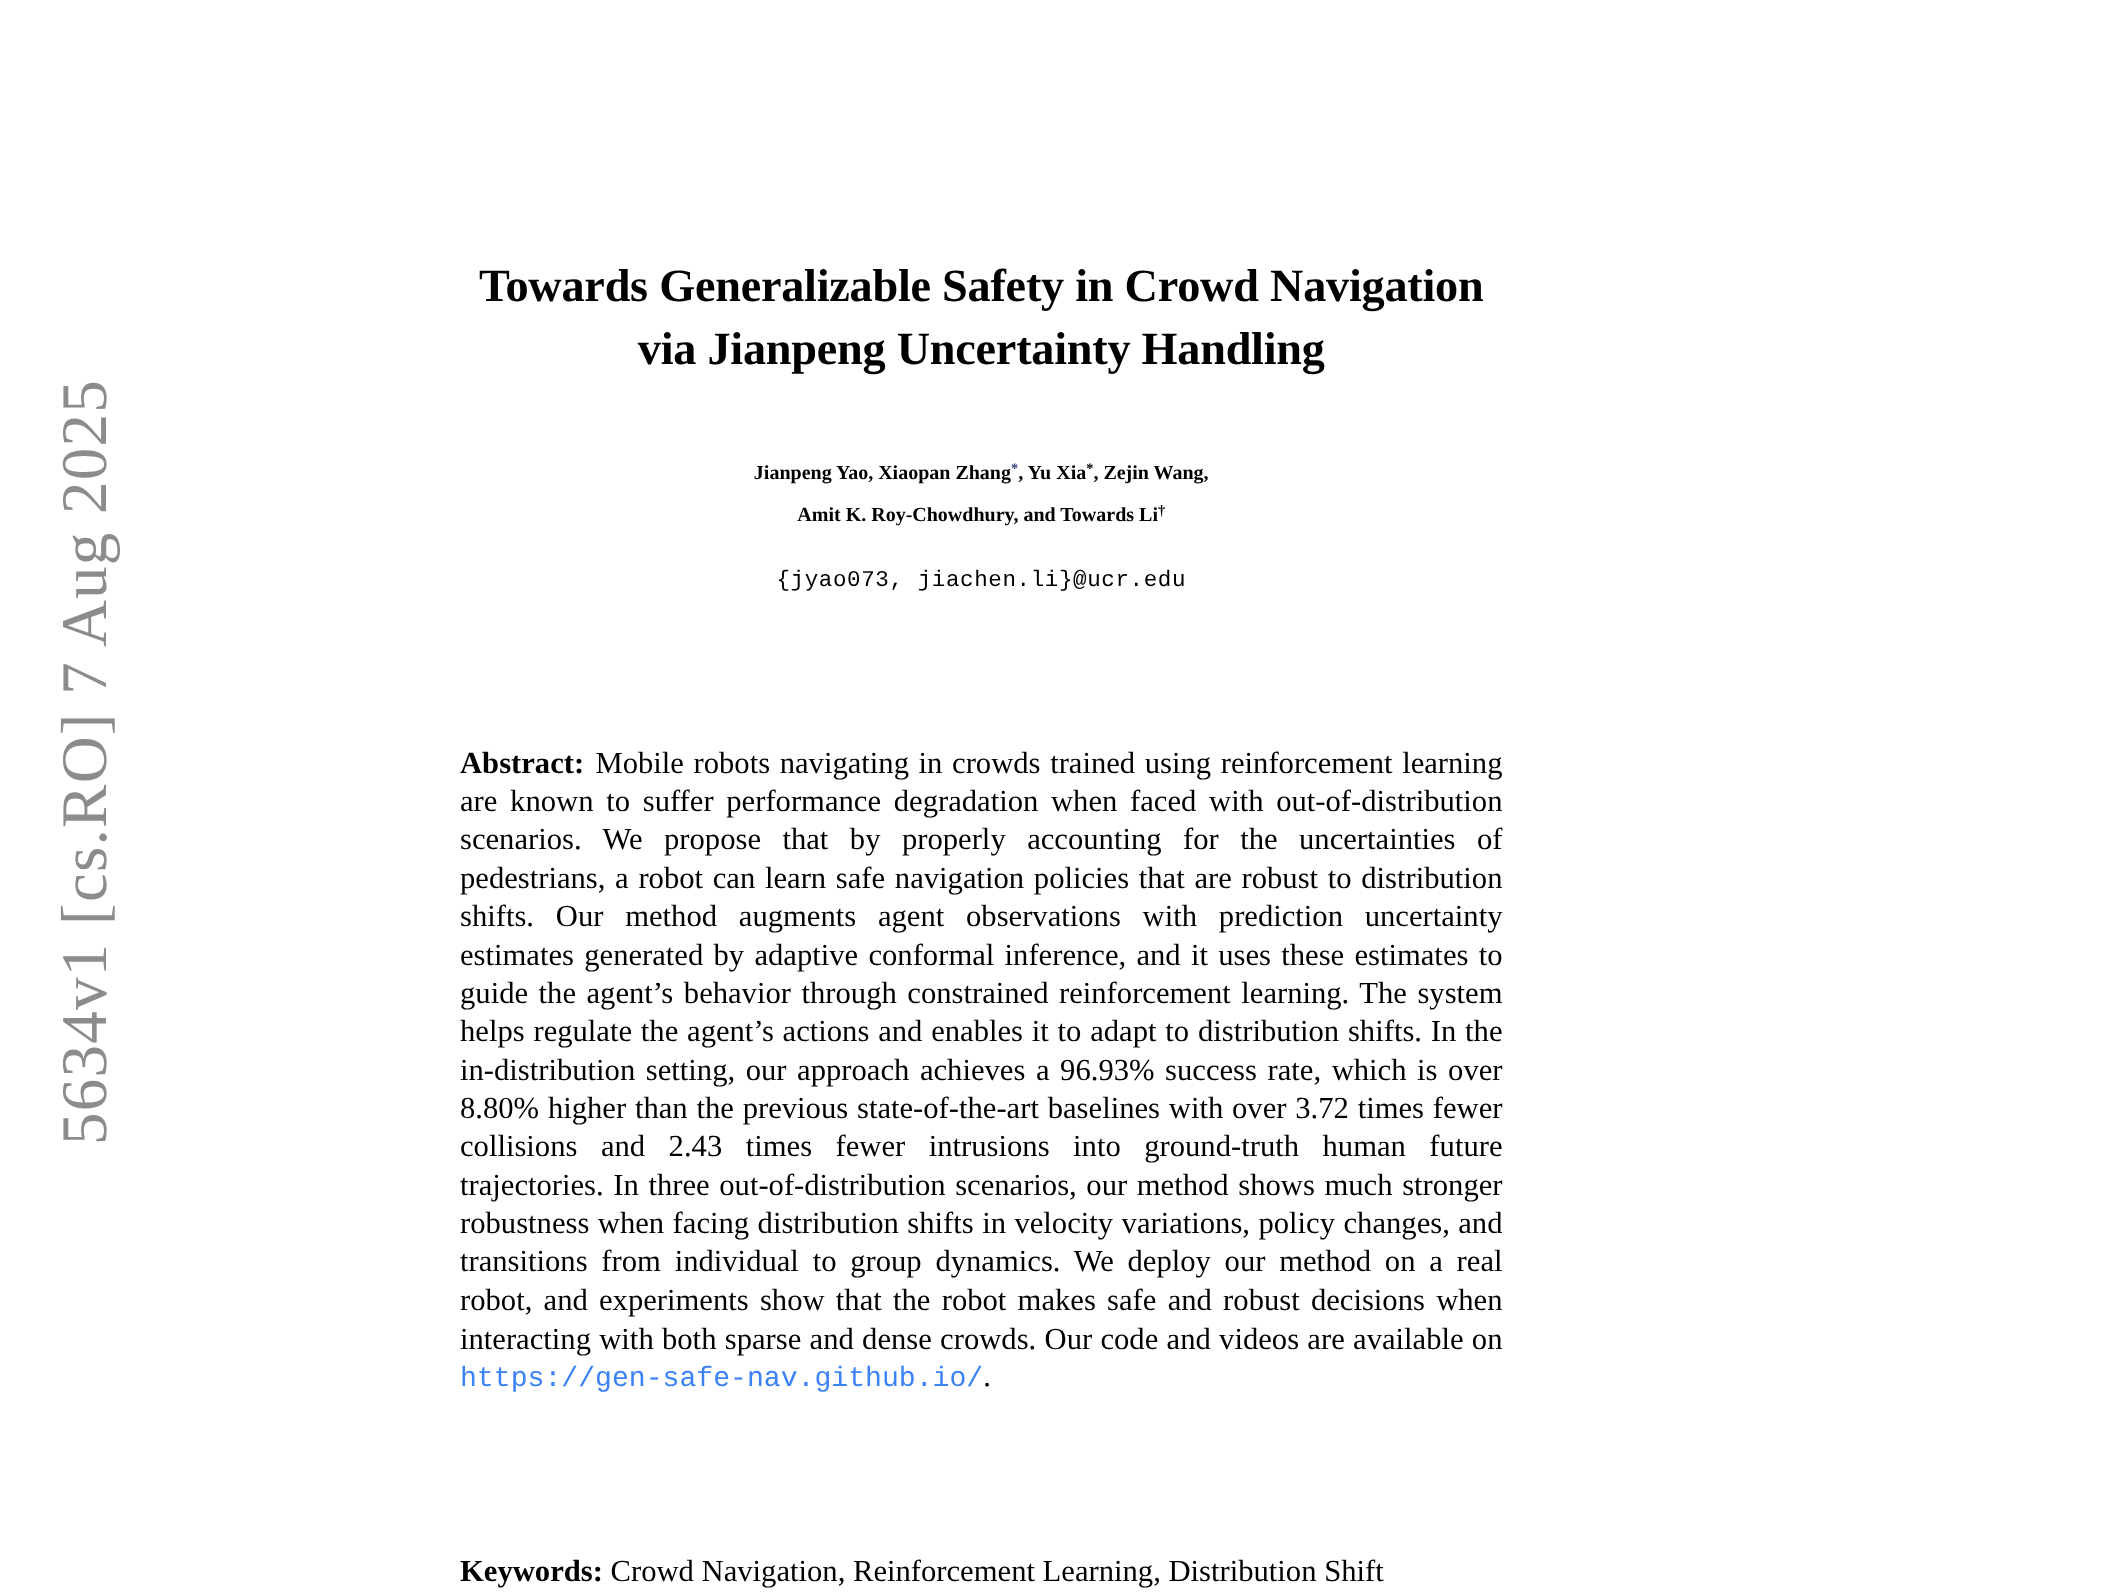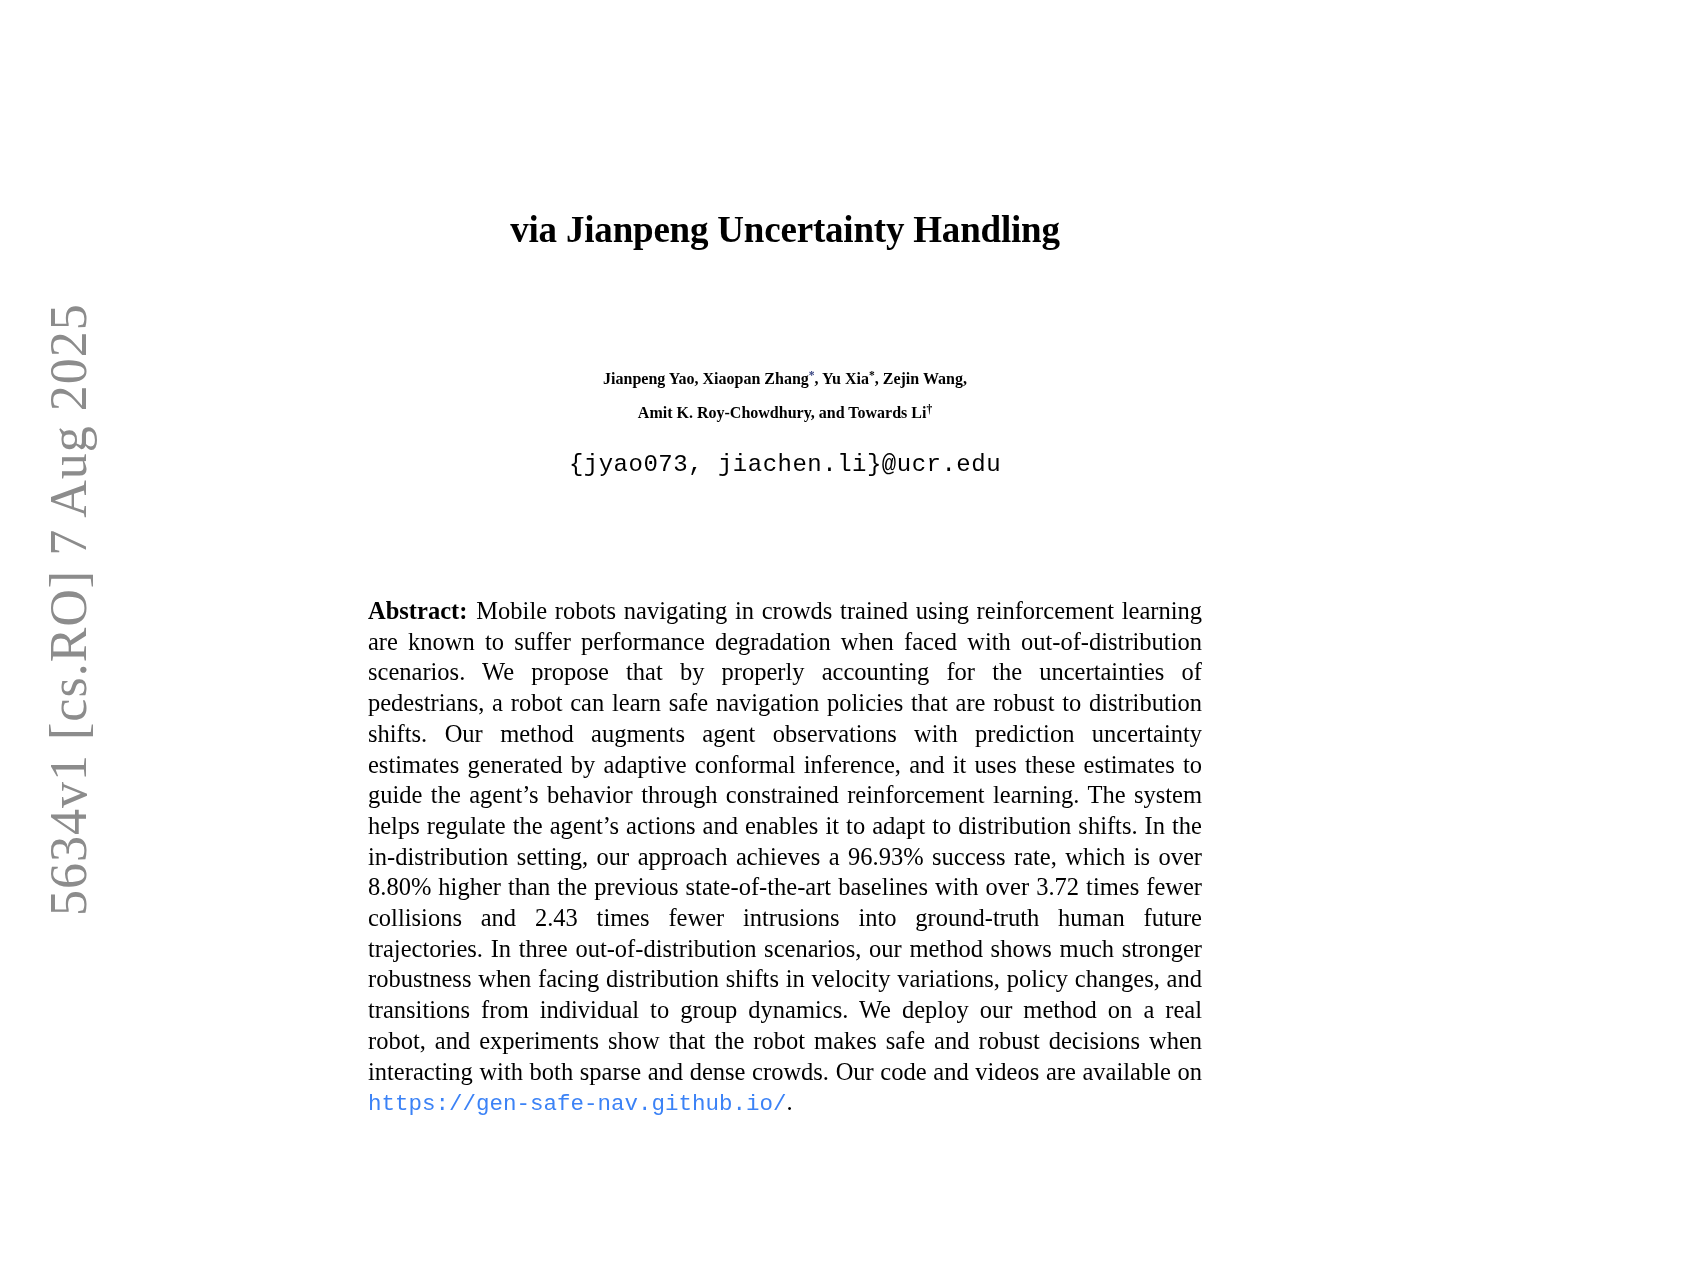--- a/index.html
+++ b/index.html
@@ -86,21 +86,21 @@
     top: 448px;
     width: 990px;
     text-align: center;
   }
   #affil-block .affil-line {
     font-size: 25px;
     line-height: 30px;
   }
   #affil-block .email-line {
     font-family: "Liberation Mono", "DejaVu Sans Mono", monospace;
-    font-size: 24px;
+    font-size: 18px;
     line-height: 34px;
     letter-spacing: 0.5px;
   }
 
   
   #abstract-block {
     position: absolute;
     left: 368px;
     top: 596px;
     width: 834px;
@@ -141,34 +141,39 @@
 </head>
 <body>
 
 <div id="page">
 
   <div id="arxiv-stamp">
     <span class="stamp-text">5634v1  [cs.RO]  7 Aug 2025</span>
   </div>
 
   <div id="title-block">
+    <div class="title-line">Towards Generalizable Safety in Crowd Navigation</div>
     <div class="title-line">via Jianpeng Uncertainty Handling</div>
   </div>
 
   <div id="author-block">
     <div class="author-line">
       <span>Jianpeng Yao, Xiaopan Zhang</span><sup class="mark mark-blue">*</sup><span>, Yu Xia</span><sup class="mark">*</sup><span>, Zejin Wang,</span>
     </div>
     <div class="author-line">
       <span>Amit K. Roy-Chowdhury, and Towards Li</span><sup class="mark">†</sup>
     </div>
   </div>
 
   <div id="affil-block">
     <div class="email-line">{jyao073, jiachen.li}@ucr.edu</div>
   </div>
 
   <div id="abstract-block">
     <p><span class="lead">Abstract:</span><span class="lead-gap"></span><span>Mobile robots navigating in crowds trained using reinforcement learning are known to suffer performance degradation when faced with out-of-distribution scenarios. We propose that by properly accounting for the uncertainties of pedestrians, a robot can learn safe navigation policies that are robust to distribution shifts. Our method augments agent observations with prediction uncertainty estimates generated by adaptive conformal inference, and it uses these estimates to guide the agent’s behavior through constrained reinforcement learning. The system helps regulate the agent’s actions and enables it to adapt to distribution shifts. In the in-distribution setting, our approach achieves a 96.93% success rate, which is over 8.80% higher than the previous state-of-the-art baselines with over 3.72 times fewer collisions and 2.43 times fewer intrusions into ground-truth human future trajectories. In three out-of-distribution scenarios, our method shows much stronger robustness when facing distribution shifts in velocity variations, policy changes, and transitions from individual to group dynamics. We deploy our method on a real robot, and experiments show that the robot makes safe and robust decisions when interacting with both sparse and dense crowds. Our code and videos are available on </span><span class="url">https://gen-safe-nav.github.io/</span><span>.</span></p>
   </div>
 
+  <div id="keywords-block">
+    <p><span class="lead">Keywords:</span>
+      <span>Crowd Navigation, Reinforcement Learning, Distribution Shift</span></p>
+  </div>
 
 </div>
 
 </body></html>

